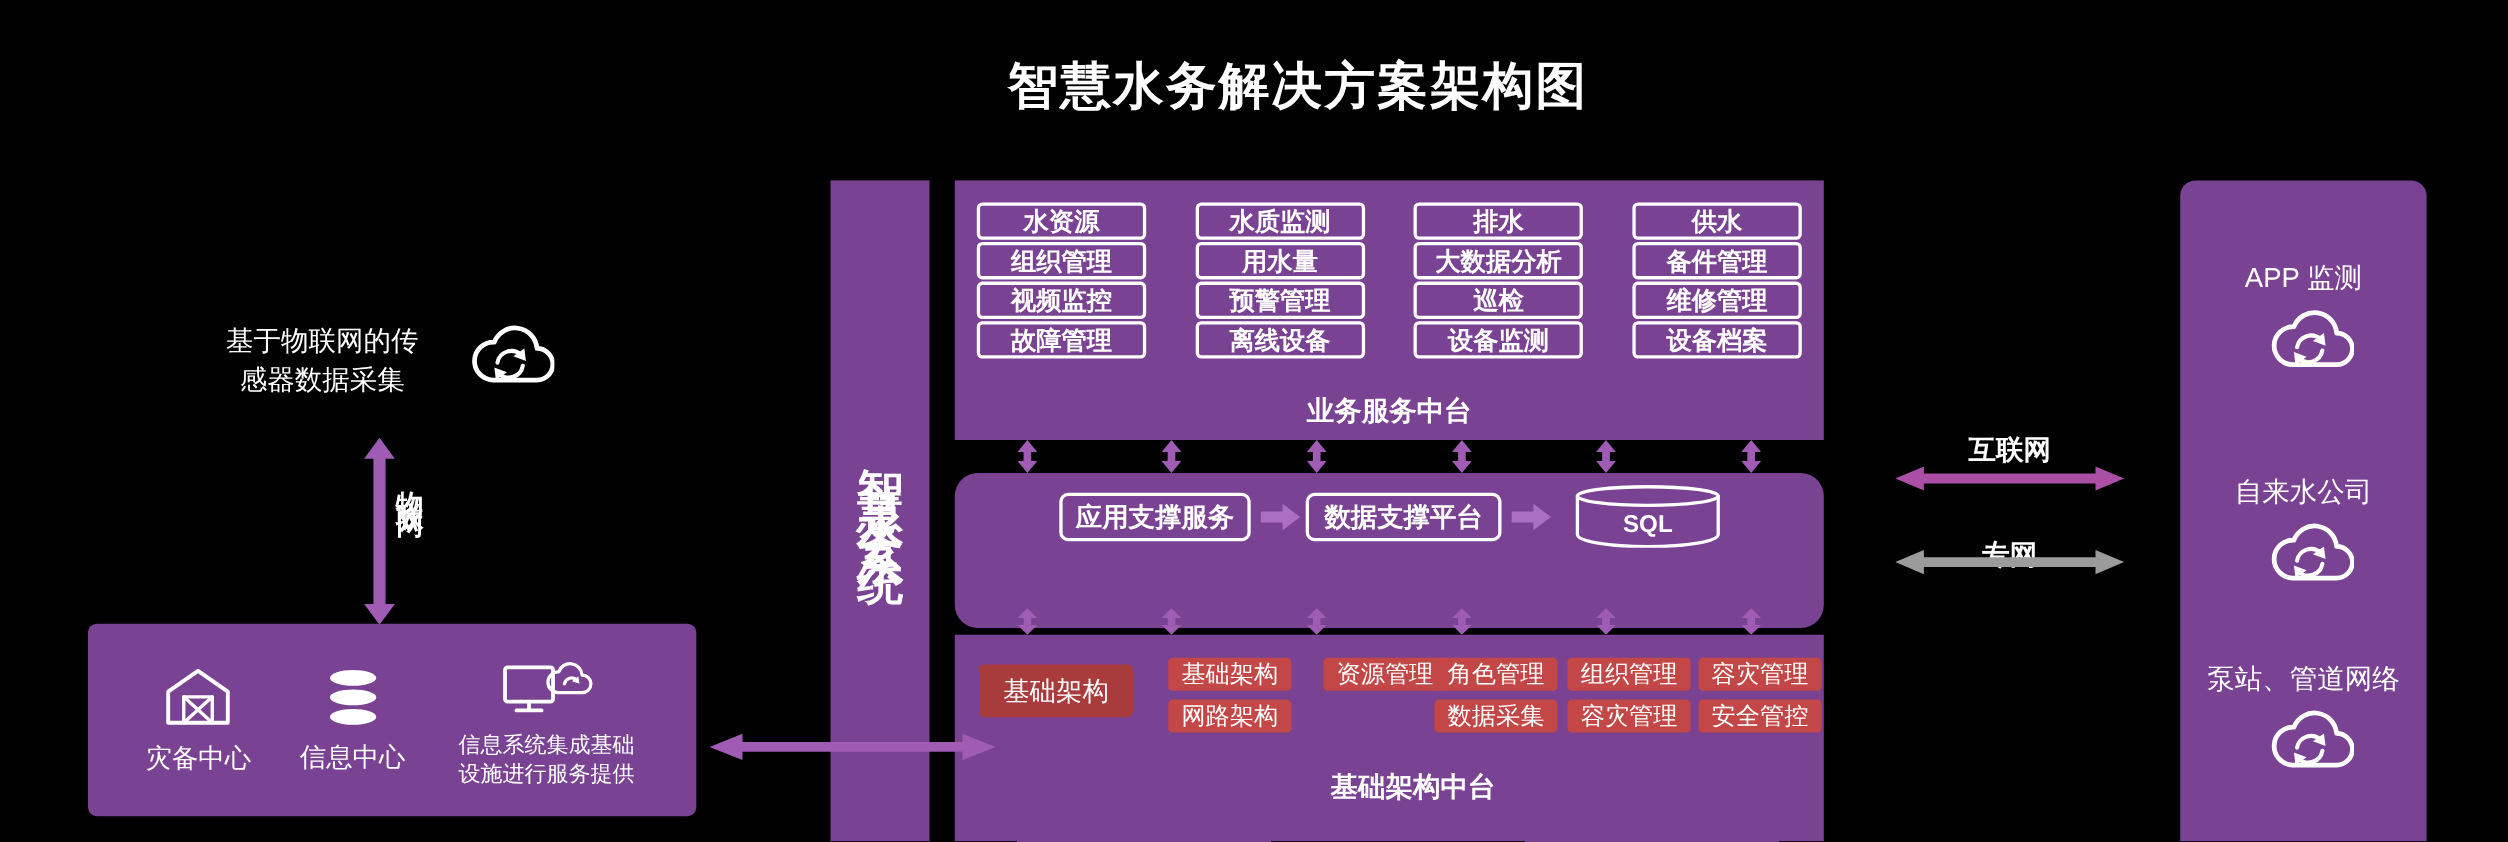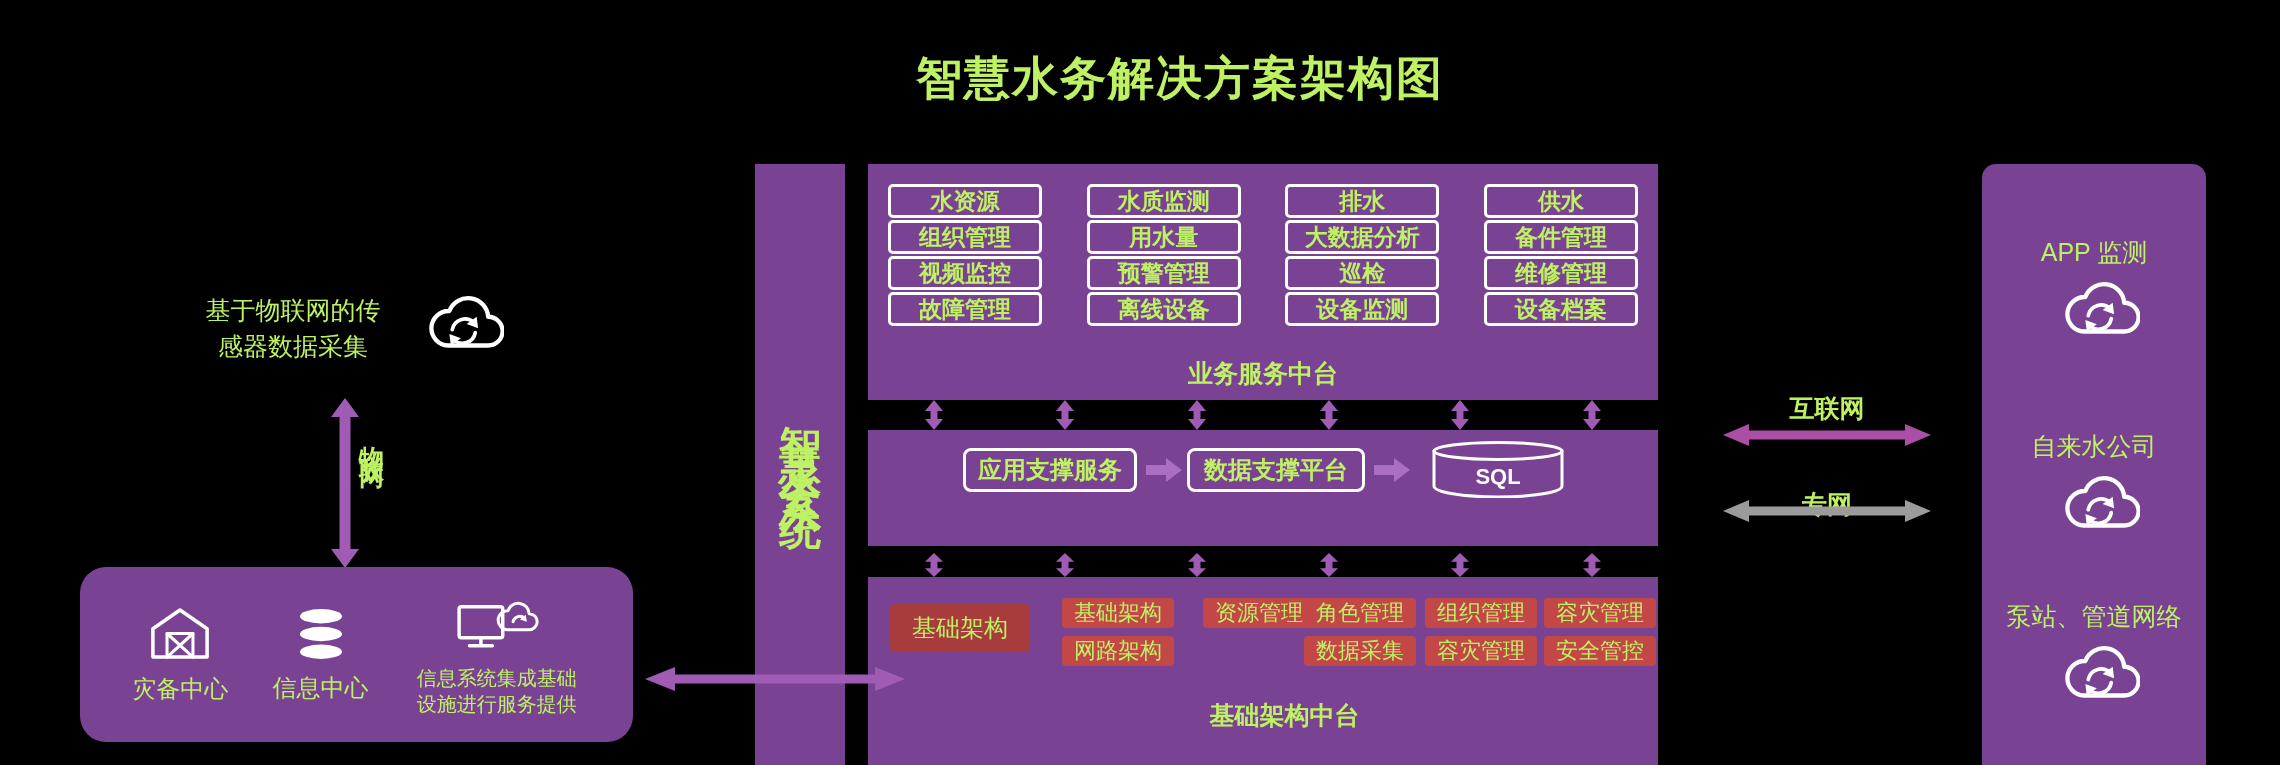--- a/index.html
+++ b/index.html
@@ -6,51 +6,51 @@
     --panel:#7a4292;
     --arrow:#a05cb5;
     --magenta:#aa4fa5;
     --gray:#9b9b9b;
     --red:#c34747;
     --reddark:#a83b3b;
     --blockarrow:#aa6fc2;
   }
   html,body{margin:0;padding:0;background:#000;}
   .canvas{position:relative;width:2280px;height:765px;background:#000;overflow:hidden;
-          font-family:"Liberation Sans",sans-serif;color:#bef264;}
+          font-family:"Liberation Sans",sans-serif;color:#ffffff;}
 
   .title{position:absolute;left:680px;top:48px;width:1000px;text-align:center;
          font-size:46px;font-weight:bold;letter-spacing:2px;}
 
   
   .iot-caption{position:absolute;left:200px;top:292px;width:186px;font-size:25px;
                line-height:1.45;text-align:center;}
   .icon-cloud-caption{position:absolute;left:412px;top:288px;width:92px;height:69px;}
   .v-arrow-left{position:absolute;left:331px;top:398px;width:28px;height:170px;}
   .iot-vlabel{position:absolute;left:356px;top:426px;writing-mode:vertical-lr;
               text-orientation:upright;font-size:25px;letter-spacing:10px;font-weight:bold;}
 
   .dc-box{position:absolute;left:80px;top:567px;width:553px;height:175px;background:var(--panel);
-          border-radius:26px;display:flex;align-items:center;justify-content:space-evenly;padding:0 8px;box-sizing:border-box;}
+          border-radius:8px;display:flex;align-items:center;justify-content:space-evenly;padding:0 8px;box-sizing:border-box;}
   .dc-item{display:flex;flex-direction:column;align-items:center;gap:10px;}
   .dc-item .lbl{font-size:24px;text-align:center;}
   .dc-item .lbl.small{font-size:20px;width:168px;line-height:1.3;}
 
   .h-arrow-box{position:absolute;left:645px;top:665px;width:260px;height:28px;z-index:6;}
 
   
   .system-bar{position:absolute;left:755px;top:164px;width:90px;height:601px;background:var(--panel);
               display:flex;align-items:center;justify-content:center;}
   .system-bar .vtext{writing-mode:vertical-lr;text-orientation:upright;font-size:42px;font-weight:bold;
                      letter-spacing:16px;margin-bottom:50px;}
 
   
   .panel{position:absolute;left:868px;width:790px;background:var(--panel);}
   .panel-service{top:164px;height:236px;}
-  .panel-support{top:430px;height:116px;}
+  .panel-support{top:430px;height:141px;border-radius:21px;}
   .panel-infra{top:577px;height:188px;}
   .panel-label{position:absolute;left:0;right:0;text-align:center;font-size:25px;font-weight:600;}
   .panel-service .panel-label{bottom:10px;}
   .panel-support .panel-label{bottom:8px;}
   .panel-infra .panel-label{top:122px;padding-left:43px;}
 
   .service-grid{display:grid;grid-template-columns:repeat(4,154px);justify-content:space-between;
                 row-gap:2px;padding:20px 20px 0;font-weight:bold;}
   .obox{border:3px solid #fff;border-radius:5px;display:flex;align-items:center;justify-content:center;
         font-size:23px;height:34px;box-sizing:border-box;background:transparent;}

